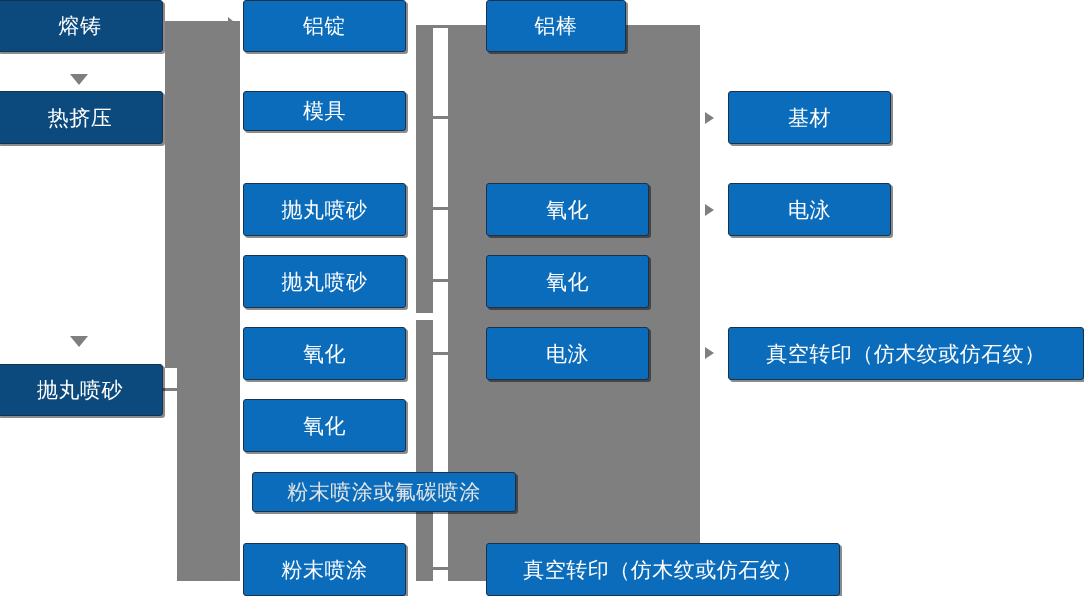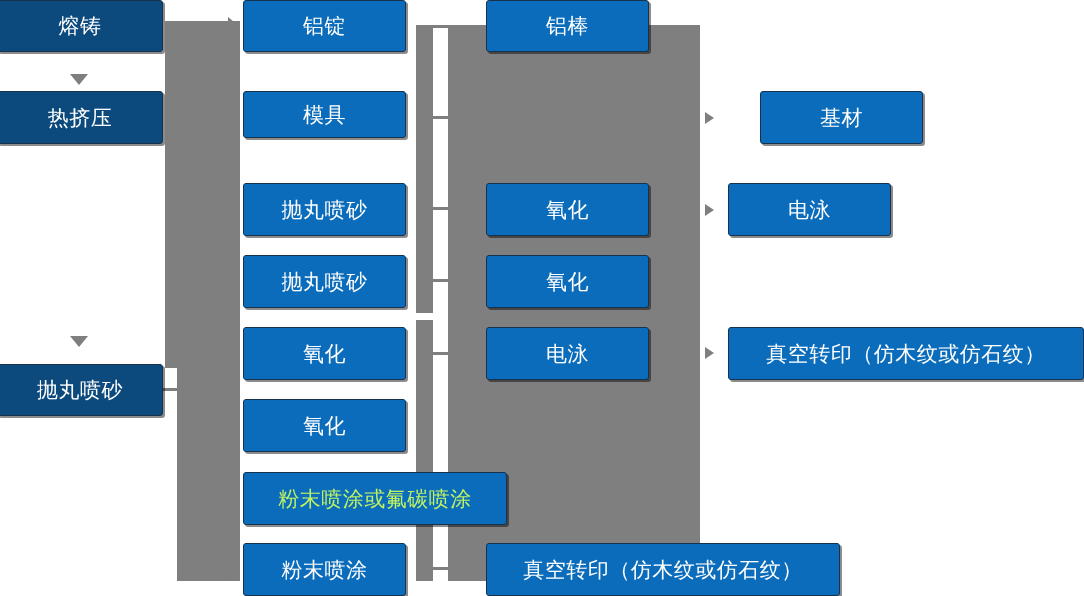--- a/index.html
+++ b/index.html
@@ -121,59 +121,59 @@
   <div class="node dark" style="left: -3px; top: 91px; width: 166px; height: 53px; background: rgb(12, 74, 126); border-color: rgb(23, 50, 77); color: rgb(255, 255, 255);">
     <span>热挤压</span>
   </div>
   <div class="node dark" style="left: -3px; top: 364px; width: 166px; height: 52px; background: rgb(12, 74, 126); border-color: rgb(23, 50, 77); color: rgb(255, 255, 255);">
     <span>抛丸喷砂</span>
   </div>
 
   <div class="node light" style="left: 243px; top: 0px; width: 163px; height: 52px; background: rgb(10, 108, 186); border-color: rgb(23, 50, 77); color: rgb(255, 255, 255);">
     <span>铝锭</span>
   </div>
-  <div class="node light" style="left: 243px; top: 91px; width: 163px; height: 47px; background: rgb(10, 108, 186); border-color: rgb(23, 50, 77); color: rgb(255, 255, 255);">
+  <div class="node light" style="left: 243px; top: 91px; width: 163px; height: 40px; background: rgb(10, 108, 186); border-color: rgb(23, 50, 77); color: rgb(255, 255, 255);">
     <span>模具</span>
   </div>
   <div class="node light" style="left: 243px; top: 183px; width: 163px; height: 53px; background: rgb(10, 108, 186); border-color: rgb(23, 50, 77); color: rgb(255, 255, 255);">
     <span>抛丸喷砂</span>
   </div>
   <div class="node light" style="left: 243px; top: 255px; width: 163px; height: 53px; background: rgb(10, 108, 186); border-color: rgb(23, 50, 77); color: rgb(255, 255, 255);">
     <span>抛丸喷砂</span>
   </div>
   <div class="node light" style="left: 243px; top: 327px; width: 163px; height: 53px; background: rgb(10, 108, 186); border-color: rgb(23, 50, 77); color: rgb(255, 255, 255);">
     <span>氧化</span>
   </div>
   <div class="node light" style="left: 243px; top: 399px; width: 163px; height: 53px; background: rgb(10, 108, 186); border-color: rgb(23, 50, 77); color: rgb(255, 255, 255);">
     <span>氧化</span>
   </div>
-  <div class="node light" style="left: 243px; top: 472px; width: 264px; height: 53px; background: rgb(10, 108, 186); border-color: rgb(23, 50, 77); color: #bef264;">
+  <div class="node light" style="left: 252px; top: 472px; width: 264px; height: 40px; background: rgb(10, 108, 186); border-color: rgb(23, 50, 77); color: #e5e5e5;">
     <span>粉末喷涂或氟碳喷涂</span>
   </div>
   <div class="node light" style="left: 243px; top: 543px; width: 163px; height: 53px; background: rgb(10, 108, 186); border-color: rgb(23, 50, 77); color: rgb(255, 255, 255);">
     <span>粉末喷涂</span>
   </div>
 
-  <div class="node light" style="left: 486px; top: 0px; width: 163px; height: 52px; background: rgb(10, 108, 186); border-color: rgb(23, 50, 77); color: rgb(255, 255, 255);">
+  <div class="node light" style="left: 486px; top: 0px; width: 140px; height: 52px; background: rgb(10, 108, 186); border-color: rgb(23, 50, 77); color: rgb(255, 255, 255);">
     <span>铝棒</span>
   </div>
   <div class="node light" style="left: 486px; top: 183px; width: 163px; height: 53px; background: rgb(10, 108, 186); border-color: rgb(23, 50, 77); color: rgb(255, 255, 255);">
     <span>氧化</span>
   </div>
   <div class="node light" style="left: 486px; top: 255px; width: 163px; height: 53px; background: rgb(10, 108, 186); border-color: rgb(23, 50, 77); color: rgb(255, 255, 255);">
     <span>氧化</span>
   </div>
   <div class="node light" style="left: 486px; top: 327px; width: 163px; height: 53px; background: rgb(10, 108, 186); border-color: rgb(23, 50, 77); color: rgb(255, 255, 255);">
     <span>电泳</span>
   </div>
   <div class="node light" style="left: 486px; top: 543px; width: 354px; height: 53px; background: rgb(10, 108, 186); border-color: rgb(23, 50, 77); color: rgb(255, 255, 255);">
     <span>真空转印（仿木纹或仿石纹）</span>
   </div>
 
-  <div class="node light" style="left: 728px; top: 91px; width: 163px; height: 53px; background: rgb(10, 108, 186); border-color: rgb(23, 50, 77); color: rgb(255, 255, 255); margin-left: 32px;">
+  <div class="node light" style="left: 728px; top: 91px; width: 163px; height: 53px; background: rgb(10, 108, 186); border-color: rgb(23, 50, 77); color: rgb(255, 255, 255);">
     <span>基材</span>
   </div>
   <div class="node light" style="left: 728px; top: 183px; width: 163px; height: 53px; background: rgb(10, 108, 186); border-color: rgb(23, 50, 77); color: rgb(255, 255, 255);">
     <span>电泳</span>
   </div>
   <div class="node light" style="left: 728px; top: 327px; width: 356px; height: 53px; background: rgb(10, 108, 186); border-color: rgb(23, 50, 77); color: rgb(255, 255, 255);">
     <span>真空转印（仿木纹或仿石纹）</span>
   </div>
 
 </div>

